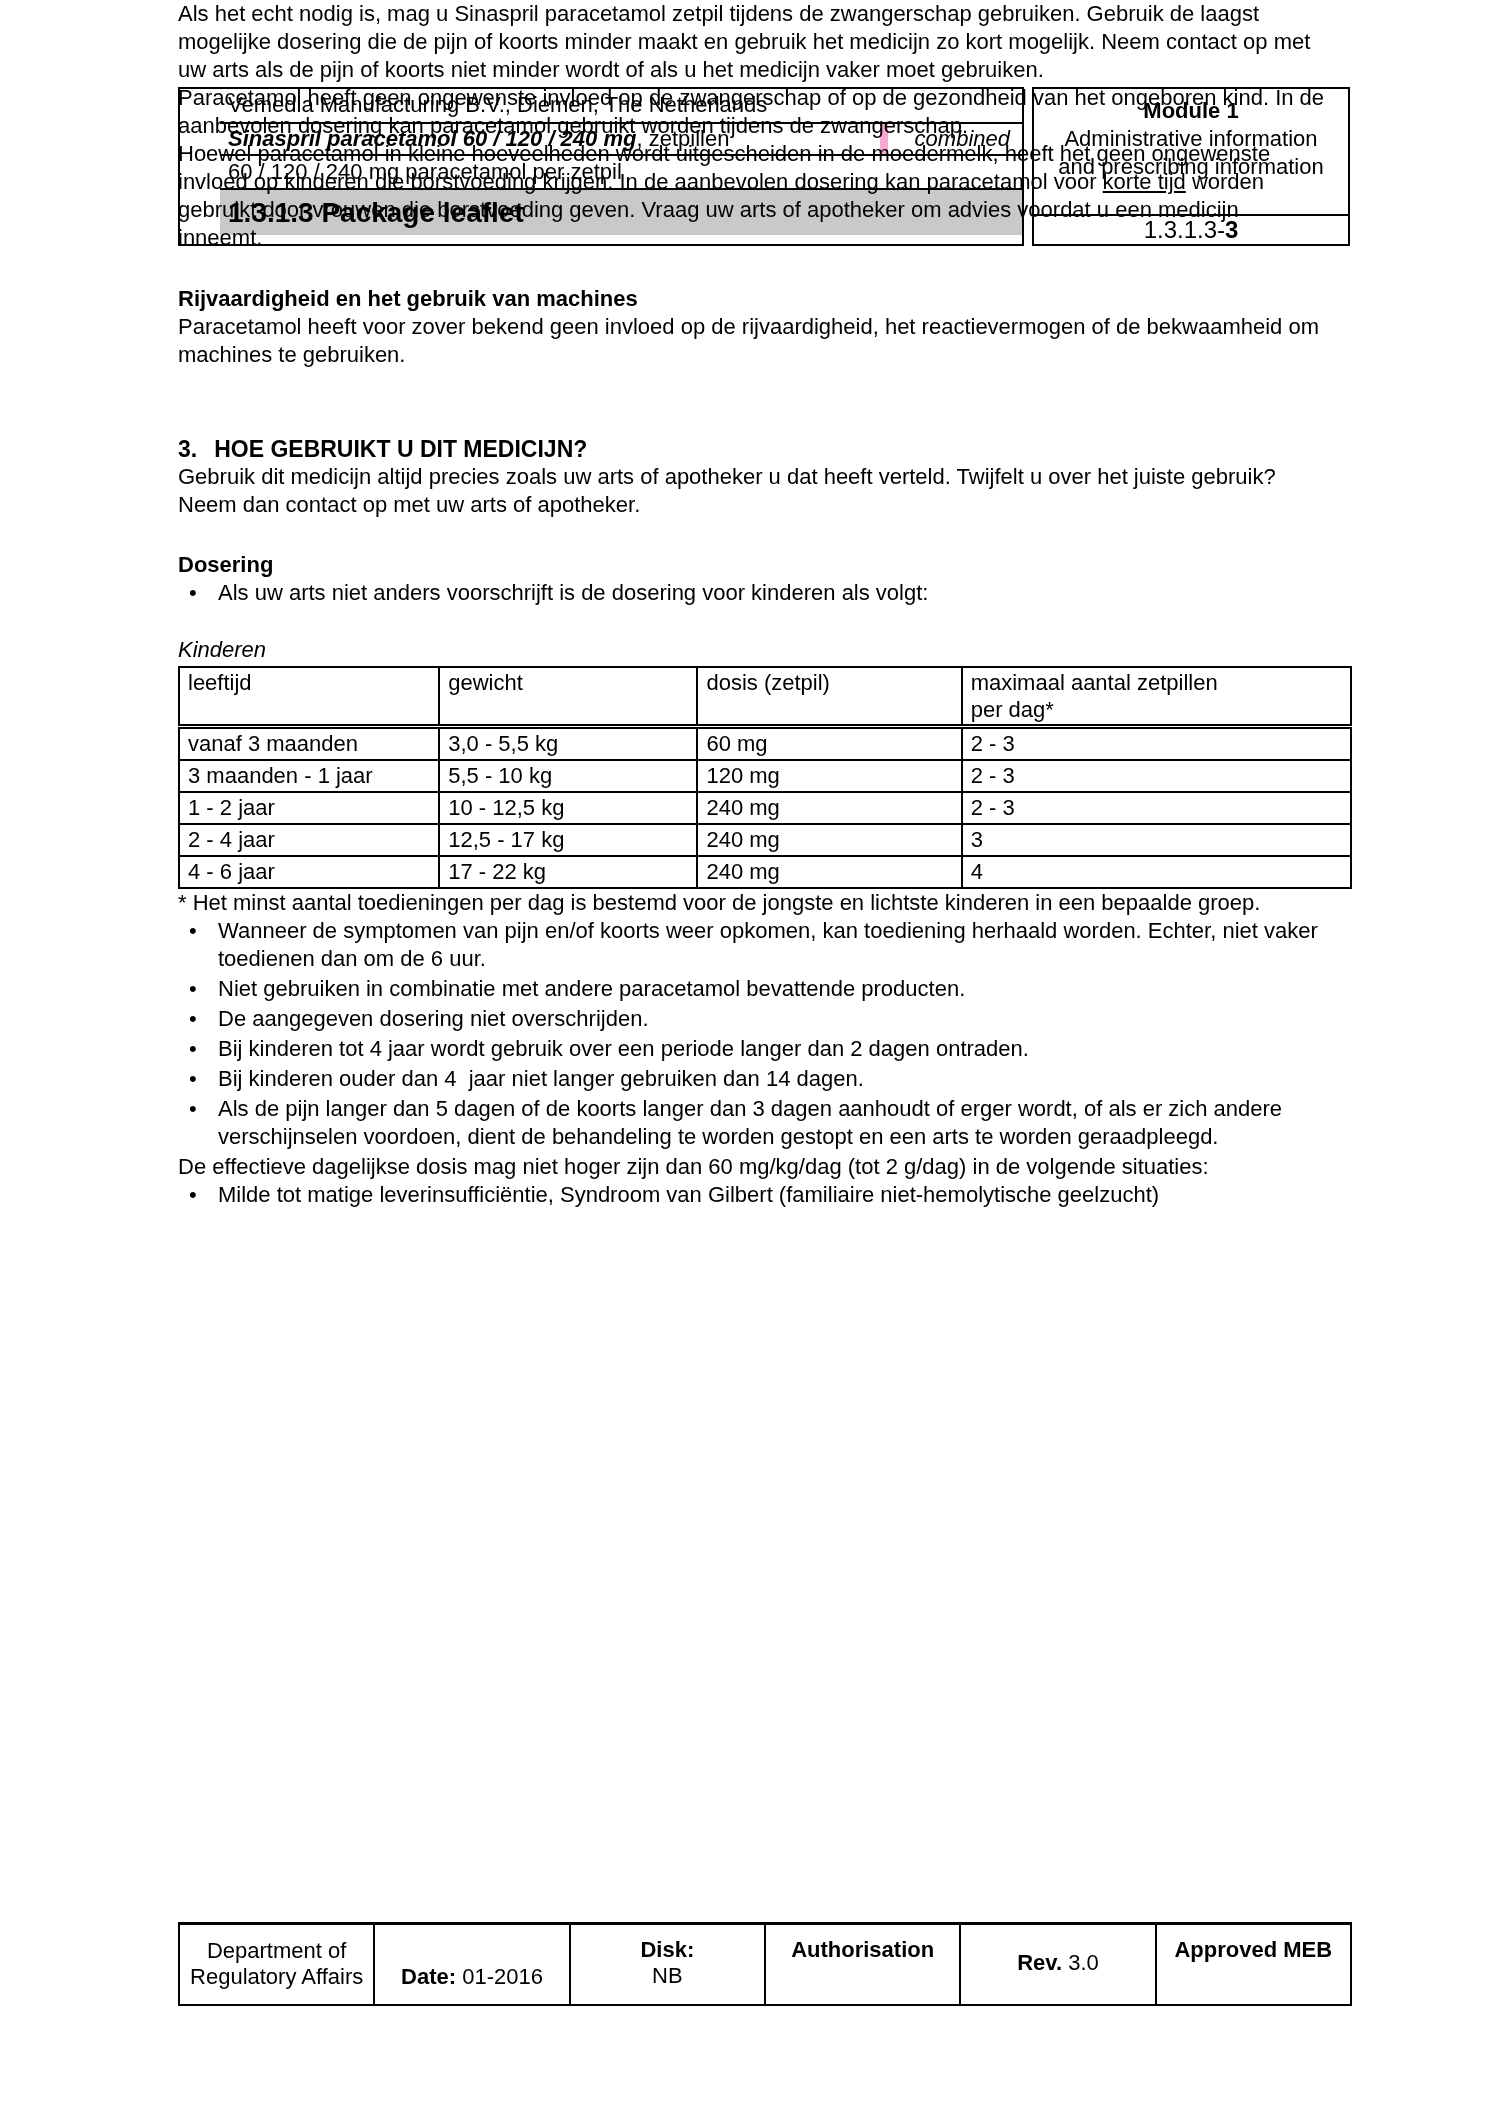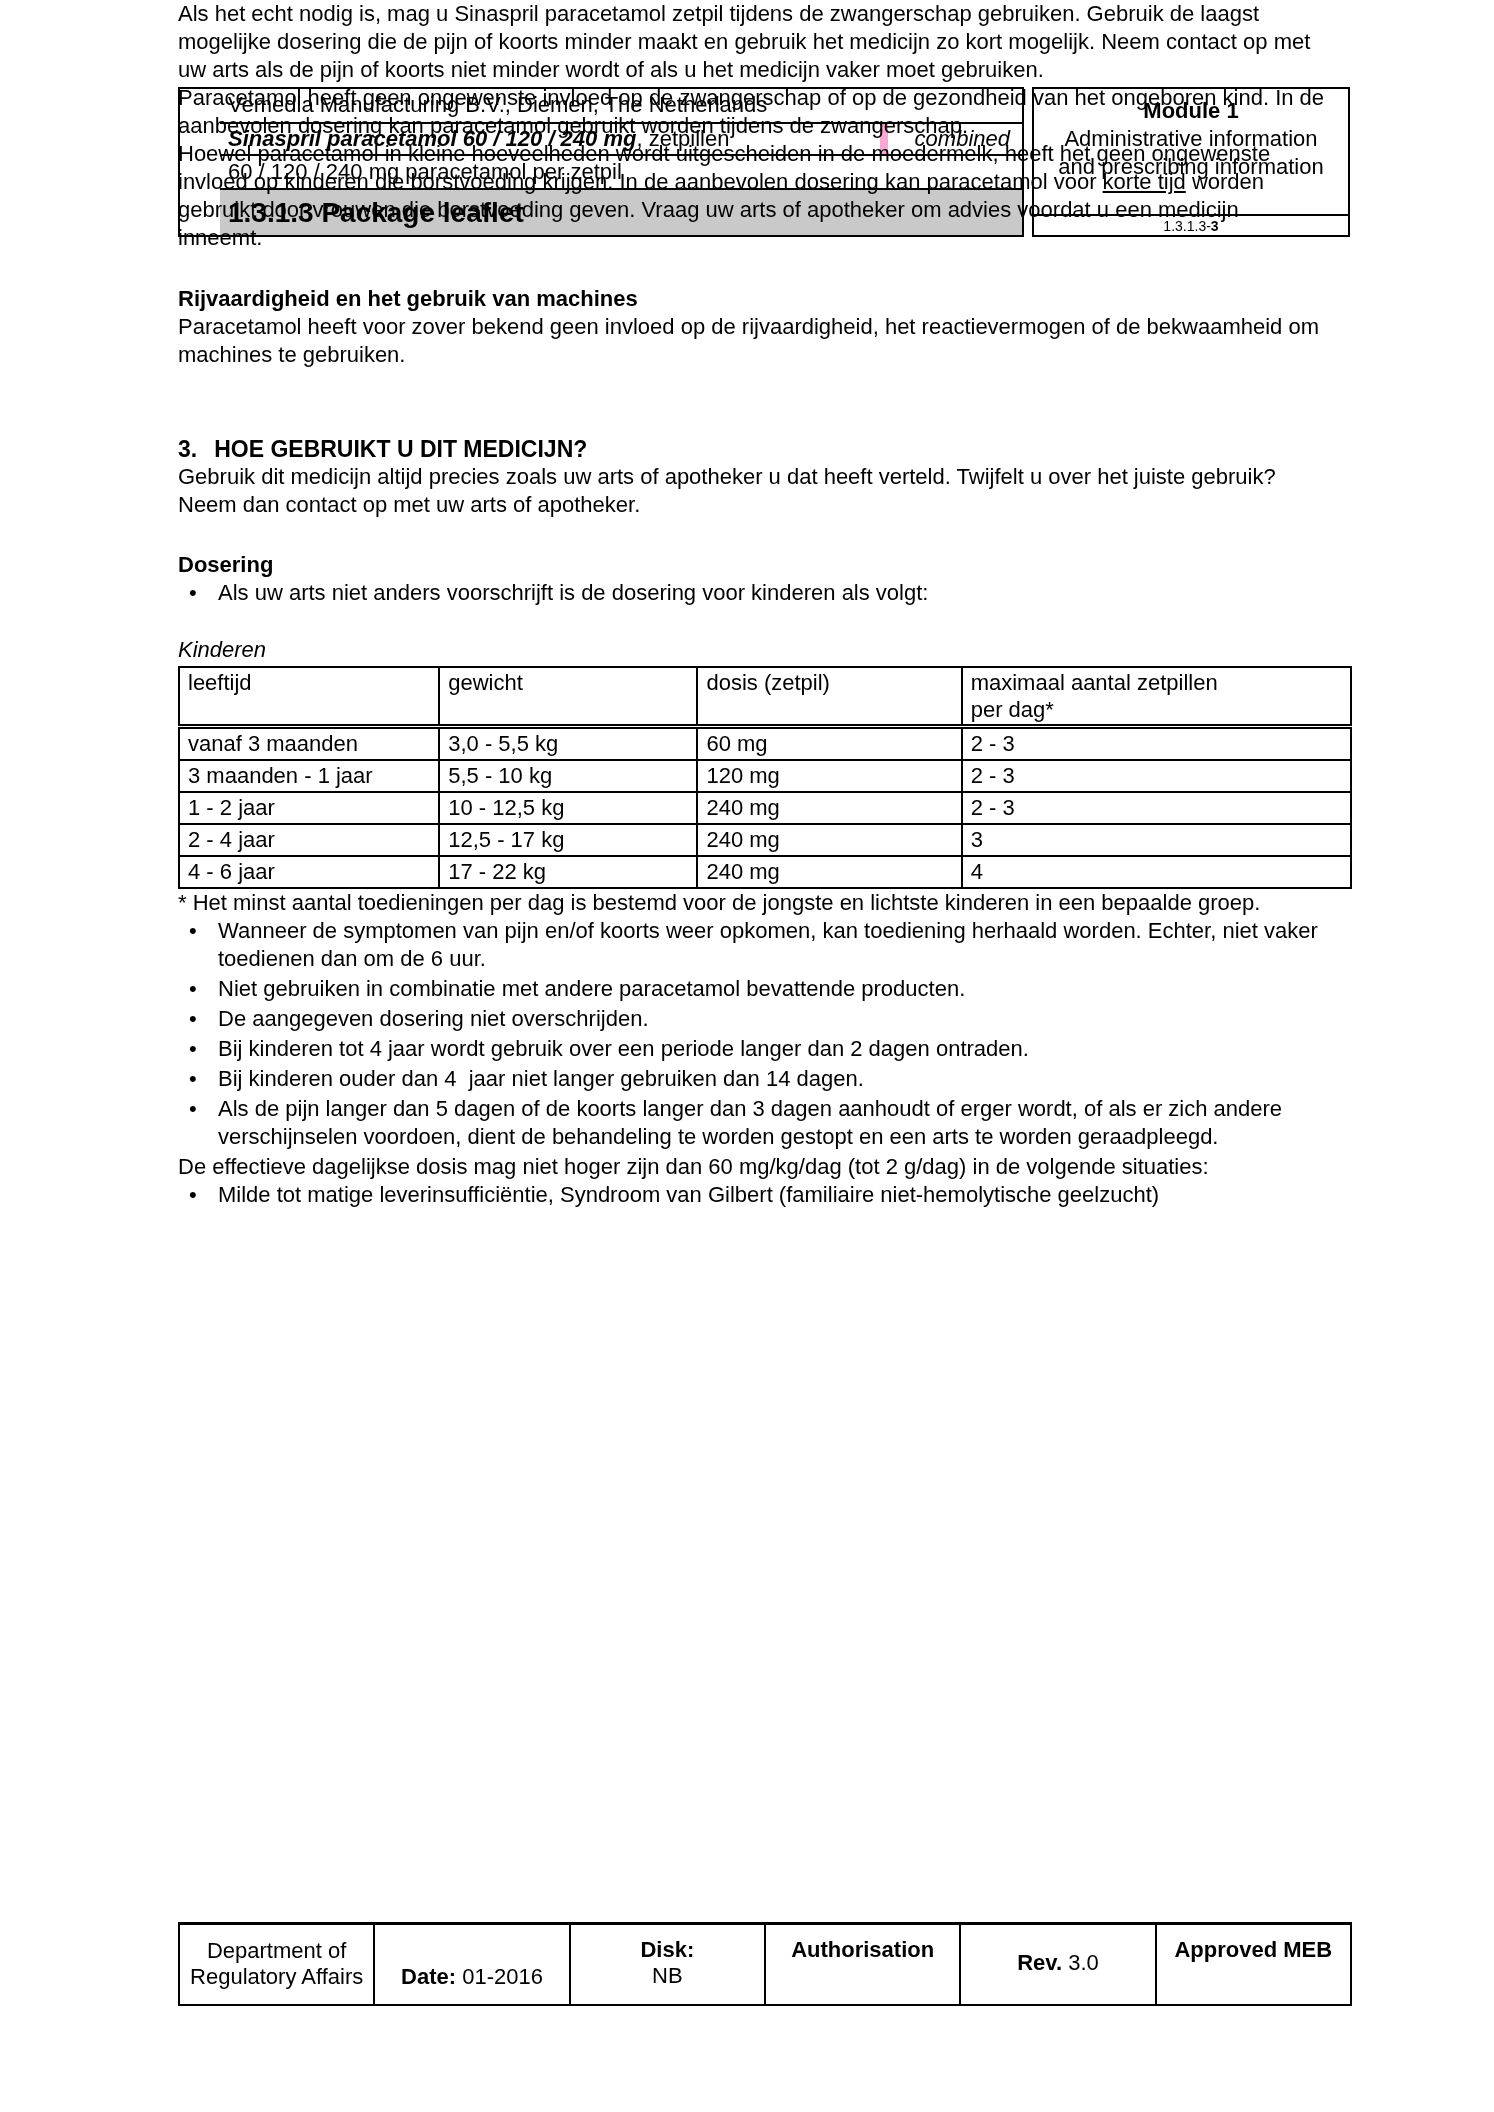--- a/index.html
+++ b/index.html
@@ -21,21 +21,21 @@
   .r3{height:34px;line-height:32px;padding-left:8px;}
   .r4{height:47px;background:var(--section-bg,#c9c9c9);font-weight:bold;font-size:28px;
       line-height:45px;padding-left:8px;}
   .bi{font-weight:bold;font-style:italic;}
   .b{font-weight:bold;}
   .u{text-decoration:underline;}
   .hdr-right{width:318px;margin-left:8px;border:2px solid #000;box-sizing:border-box;
     display:flex;flex-direction:column;background:#fff;gap:24px;}
   .hr-top{height:101px;box-sizing:border-box;text-align:center;font-size:22px;
     line-height:28px;padding-top:8px;}
-  .hr-bottom{border-top:2px solid #000;flex:1;text-align:center;font-size:14px;
+  .hr-bottom{border-top:2px solid #000;flex:1;text-align:center;font-size:24px;
     display:flex;align-items:center;justify-content:center;}
   
   .body{position:absolute;left:178px;top:0;width:1174px;font-size:22px;line-height:28px;}
   .body p{margin:0;max-width:1150px;}
   .p1{margin-top:315px;}
   .p2{margin-top:31px;}
   .p3{margin-top:31px;}
   .driving{margin-top:33px;max-width:1150px;}
   .h-sec3{margin-top:66px;font-weight:bold;font-size:23px;display:flex;}
   .h-sec3 .num{margin-right:17px;}

